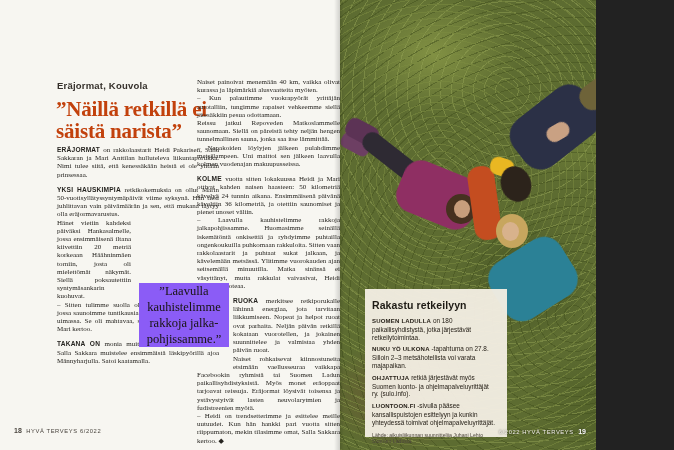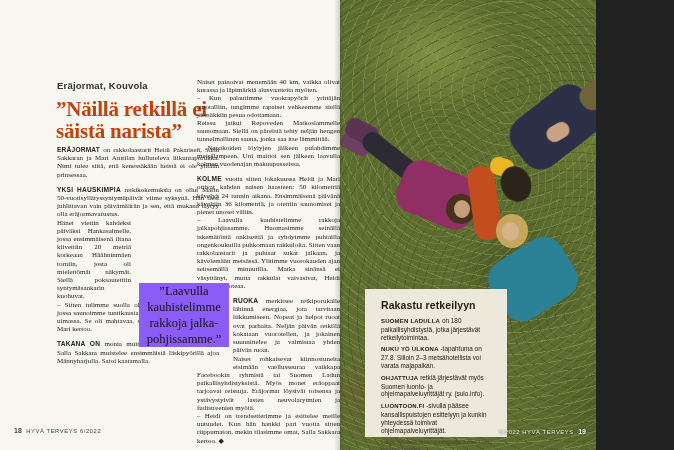--- a/index.html
+++ b/index.html
@@ -64,21 +64,21 @@
     background:linear-gradient(90deg,rgba(0,0,0,0) 0%,rgba(0,0,0,.14) 55%,rgba(0,0,0,0) 100%);}
   
   .photo-caption{
     position:absolute;left:267px;top:195px;width:62px;z-index:3;
     font-family:"Liberation Sans",sans-serif;font-size:5.8px;line-height:7px;
     color:#fff;text-align:center;text-shadow:0 0 2px rgba(0,0,0,.75);
   }
   
   .infobox{
     position:absolute;left:25px;top:289px;width:142px;height:148px;z-index:3;
-    background:rgba(242,237,226,.96);box-sizing:border-box;padding:10px 10px 8px 16px;
+    background:rgba(242,237,226,.96);box-sizing:border-box;padding:10px 10px 8px 7px;
     font-family:"Liberation Sans",sans-serif;color:#262018;
   }
   .infobox h3{margin:0 0 6px 0;font-size:10.5px;letter-spacing:.1px;color:#1d1a14;}
   .infobox p{margin:0 0 4px 0;font-size:6.4px;line-height:7.8px;}
   .infobox .blead{font-weight:bold;font-size:6px;letter-spacing:.2px;}
   .infobox .source{font-size:5.2px;line-height:6.4px;color:#4d463c;margin-top:5px;}
 </style>
 </head>
 <body>
 

